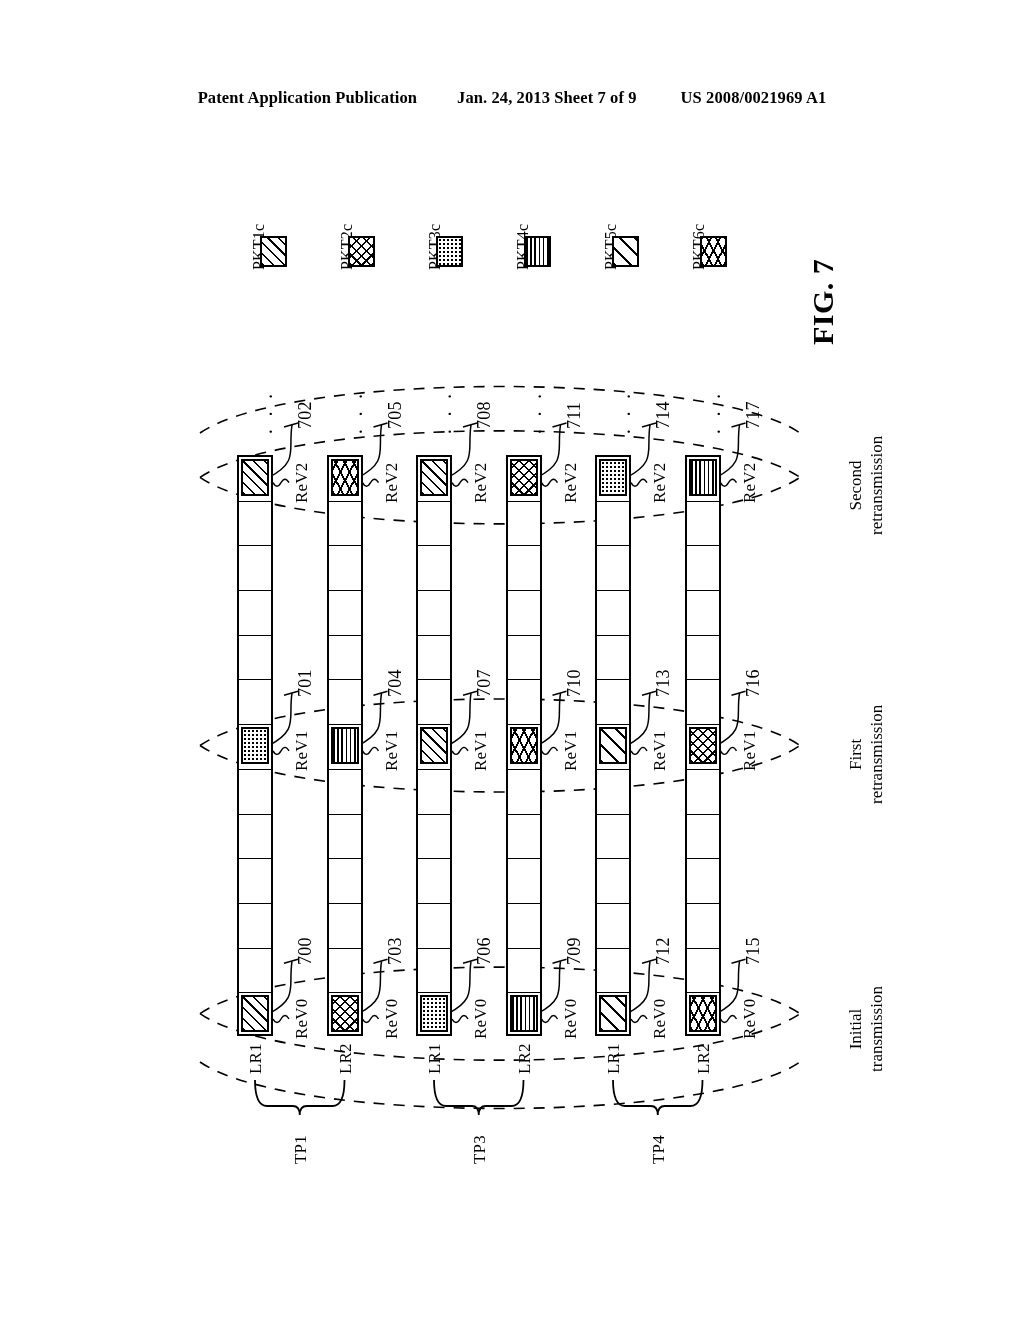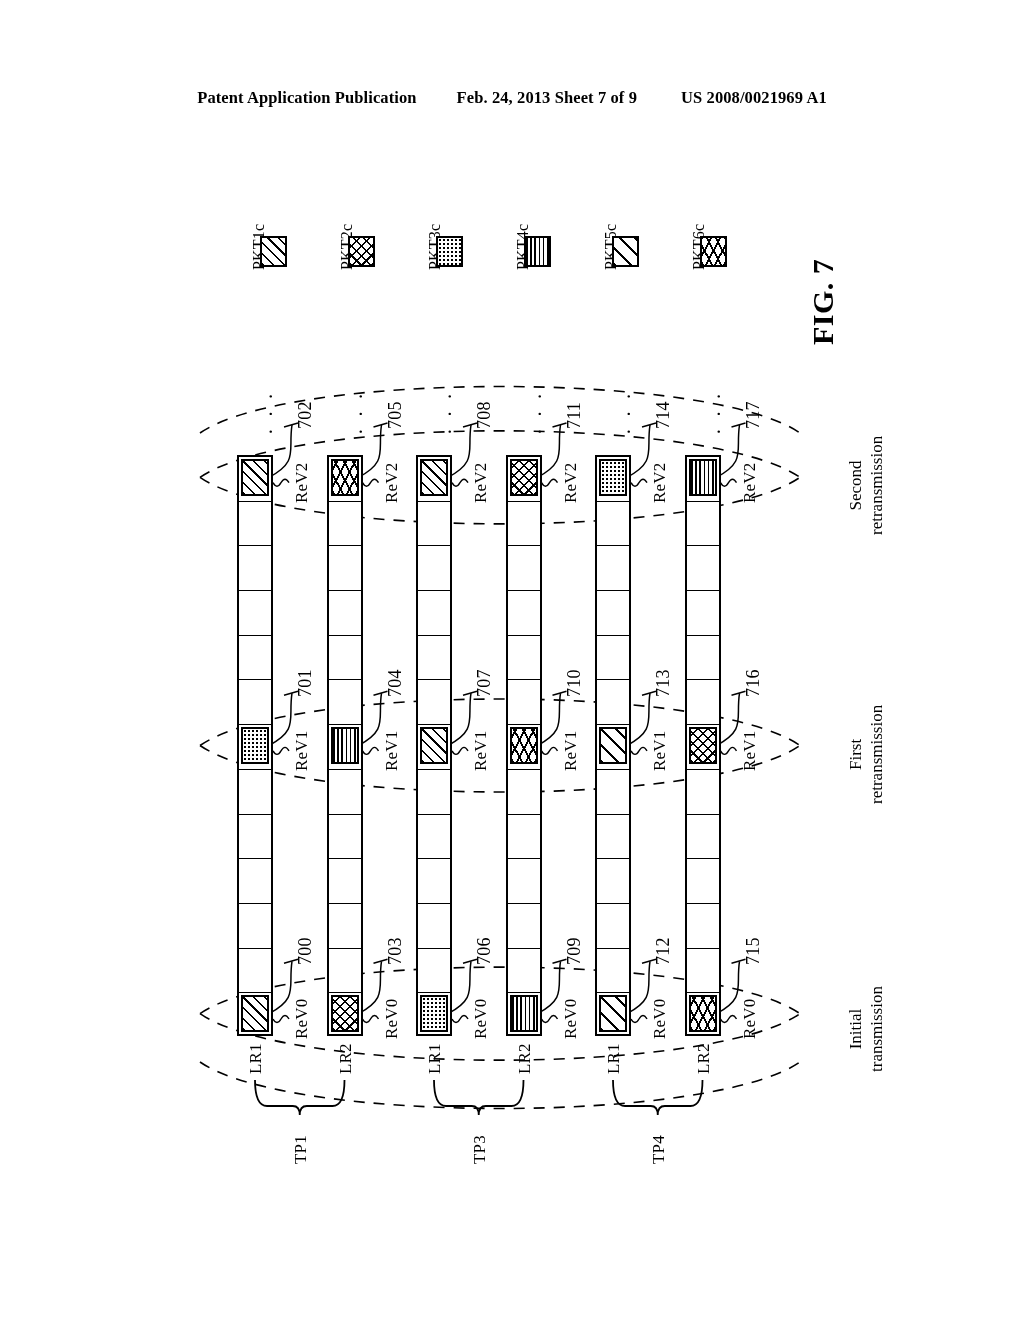--- a/index.html
+++ b/index.html
@@ -116,21 +116,21 @@
   .grp-label{position:absolute;font-size:17px;letter-spacing:.2px;}
   .tp-label{position:absolute;font-size:17px;letter-spacing:.2px;}
 
   svg.overlay{position:absolute;left:0;top:0;width:1024px;height:1320px;overflow:visible;}
 </style>
 </head>
 <body>
 
 <div id="pub-header">
   <span class="h-pub">Patent Application Publication</span>
-  <span class="h-date">Feb. 24, 2013  Sheet 7 of 9</span>
+  <span class="h-date">Jan. 24, 2013  Sheet 7 of 9</span>
   <span class="h-num">US 2008/0021969 A1</span>
 </div>
 
 <div id="fig-label-wrap">
   <div id="fig-label" class="rot90">FIG. 7</div>
 </div>
 
 <div id="legend">
     <div class="legend-entry">
       <div class="legend-text rot90" style="left: 250px; top: 270px;">PKT1c</div>

